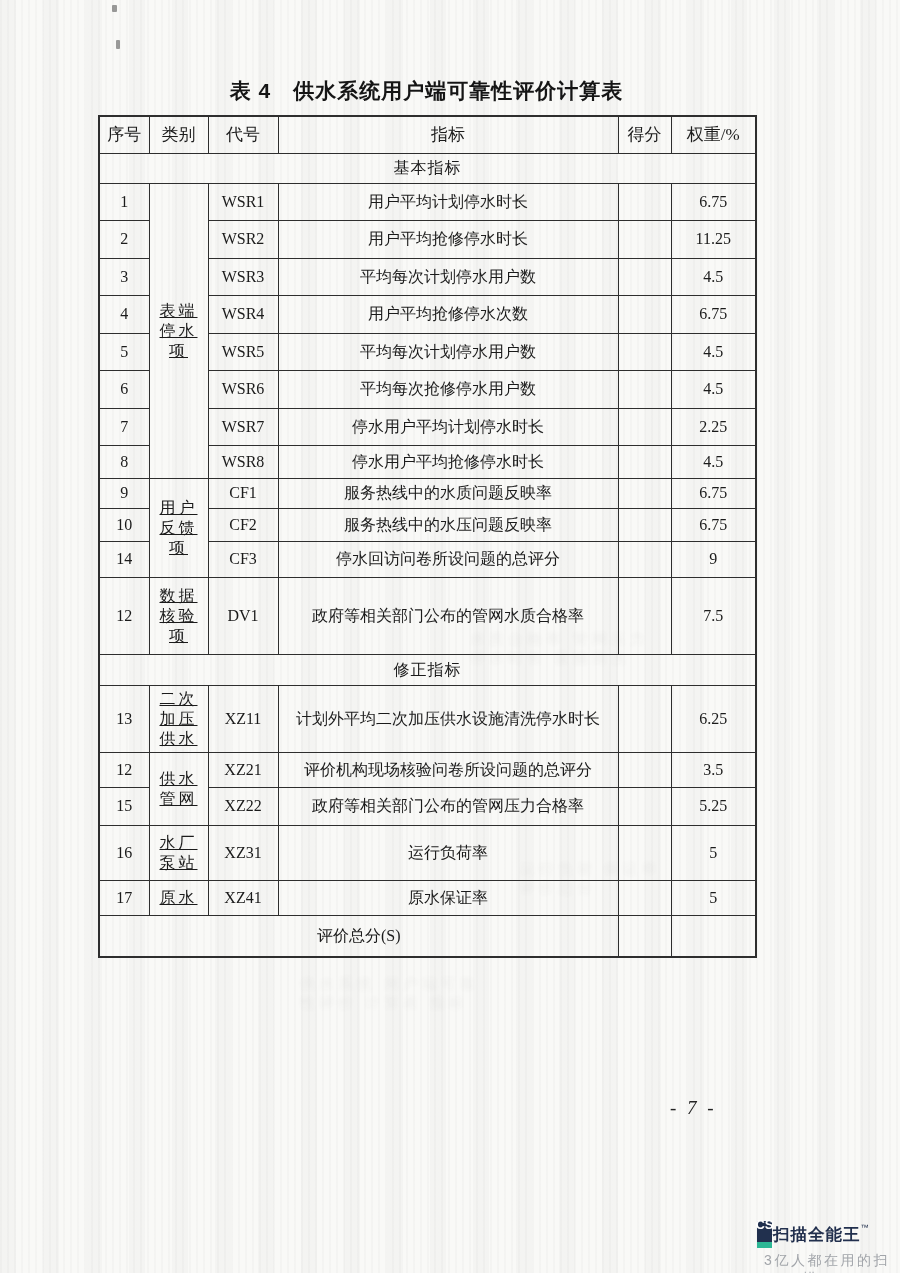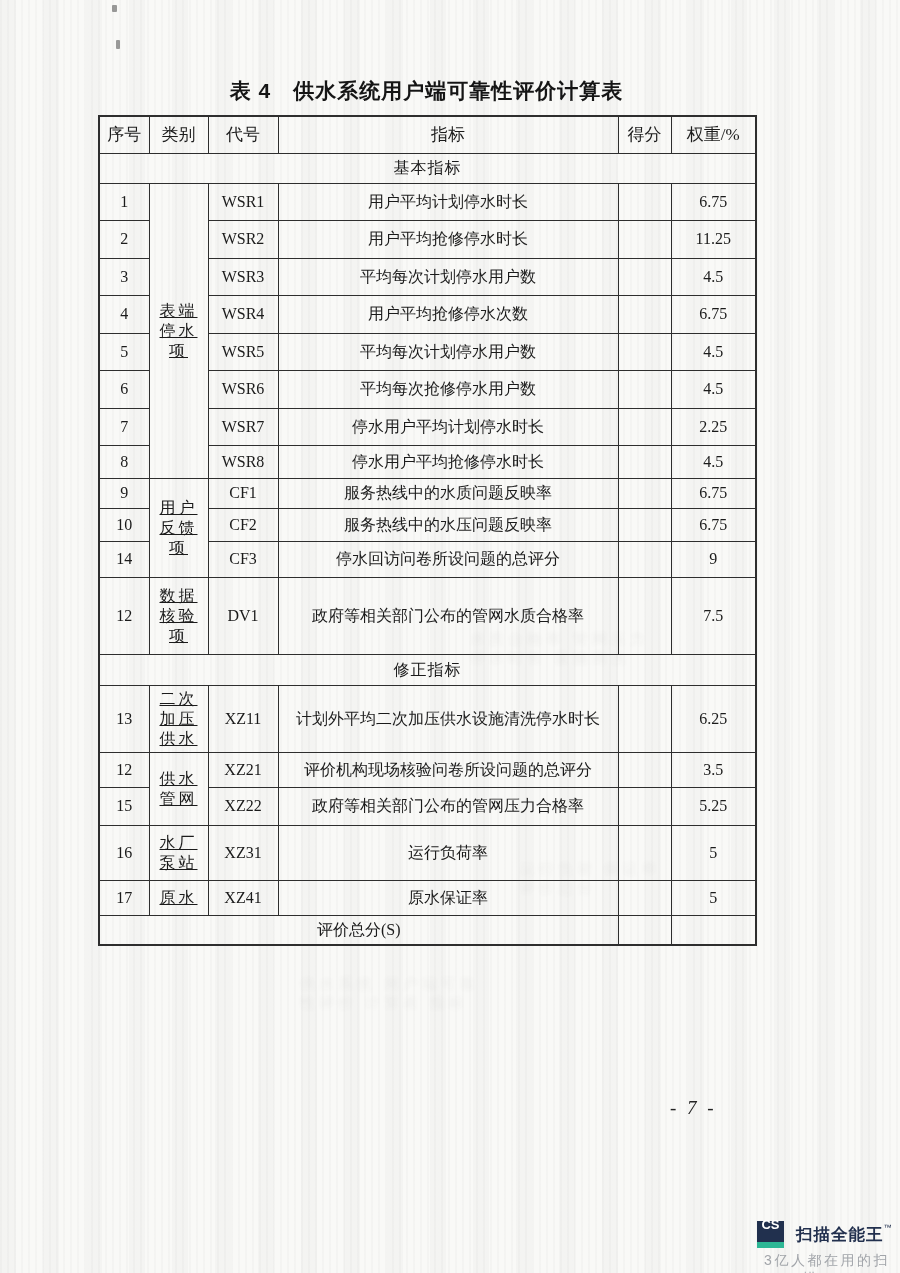--- a/index.html
+++ b/index.html
@@ -60,27 +60,27 @@
   .ghost { position:absolute; pointer-events:none; filter:blur(2px); opacity:.06; color:#444;
            font-size:15px; letter-spacing:4px; white-space:pre-line; }
   .g1 { left:470px; top:630px;  width:260px; }
   .g2 { left:520px; top:860px;  width:220px; }
   .g3 { left:300px; top:975px;  width:320px; }
 
   .wm { position:absolute; left:757px; top:1221px; width:140px;
         font-family:"Liberation Sans","DejaVu Sans",sans-serif; }
   .wm-row { display:flex; align-items:center; }
   .wm-logo {
-    width:27px; height:27px; border-radius:0;
+    width:15px; height:27px; border-radius:0;
     background:linear-gradient(to bottom,#21304e 0%,#21304e 76%,#2db795 76%,#2db795 100%);
     color:#fff; font-weight:bold; font-size:13px;
     display:flex; align-items:center; justify-content:center;
     padding-bottom:20px; flex:0 0 auto;
   }
-  .wm-name { font-size:16.5px; font-weight:bold; color:#22304e; margin-left:12px; letter-spacing:1px; }
+  .wm-name { font-size:16.5px; font-weight:bold; color:#22304e; margin-left:1px; letter-spacing:1px; }
   .wm-tm { font-size:8px; color:#22304e; align-self:flex-start; margin-top:2px; }
   .wm-tagline { margin-top:4px; font-size:14px; color:#a2a5aa; letter-spacing:2.5px; text-align:center; }
 </style>
 </head>
 <body>
 
 <div class="streaks"></div>
 <div class="speck s1"></div>
 <div class="speck s2"></div>
 
@@ -239,21 +239,21 @@
     <td class="wt">5</td>
   </tr>
   <tr style="height:35px">
     <td class="no">17</td>
     <td class="cat">原水</td>
     <td class="code">XZ41</td>
     <td class="ind">原水保证率</td>
     <td class="sc"></td>
     <td class="wt">5</td>
   </tr>
-  <tr style="height:30px">
+  <tr style="height:42px">
     <td colspan="4" class="total-label">评价总分(S)</td>
     <td class="sc"></td>
     <td class="wt"></td>
   </tr>
 </tbody>
   </table>
 
 <div class="ghost g1">水质合格率 管网压力
 停水时长 设施清洗</div>
 <div class="ghost g2">运行负荷 保证率

